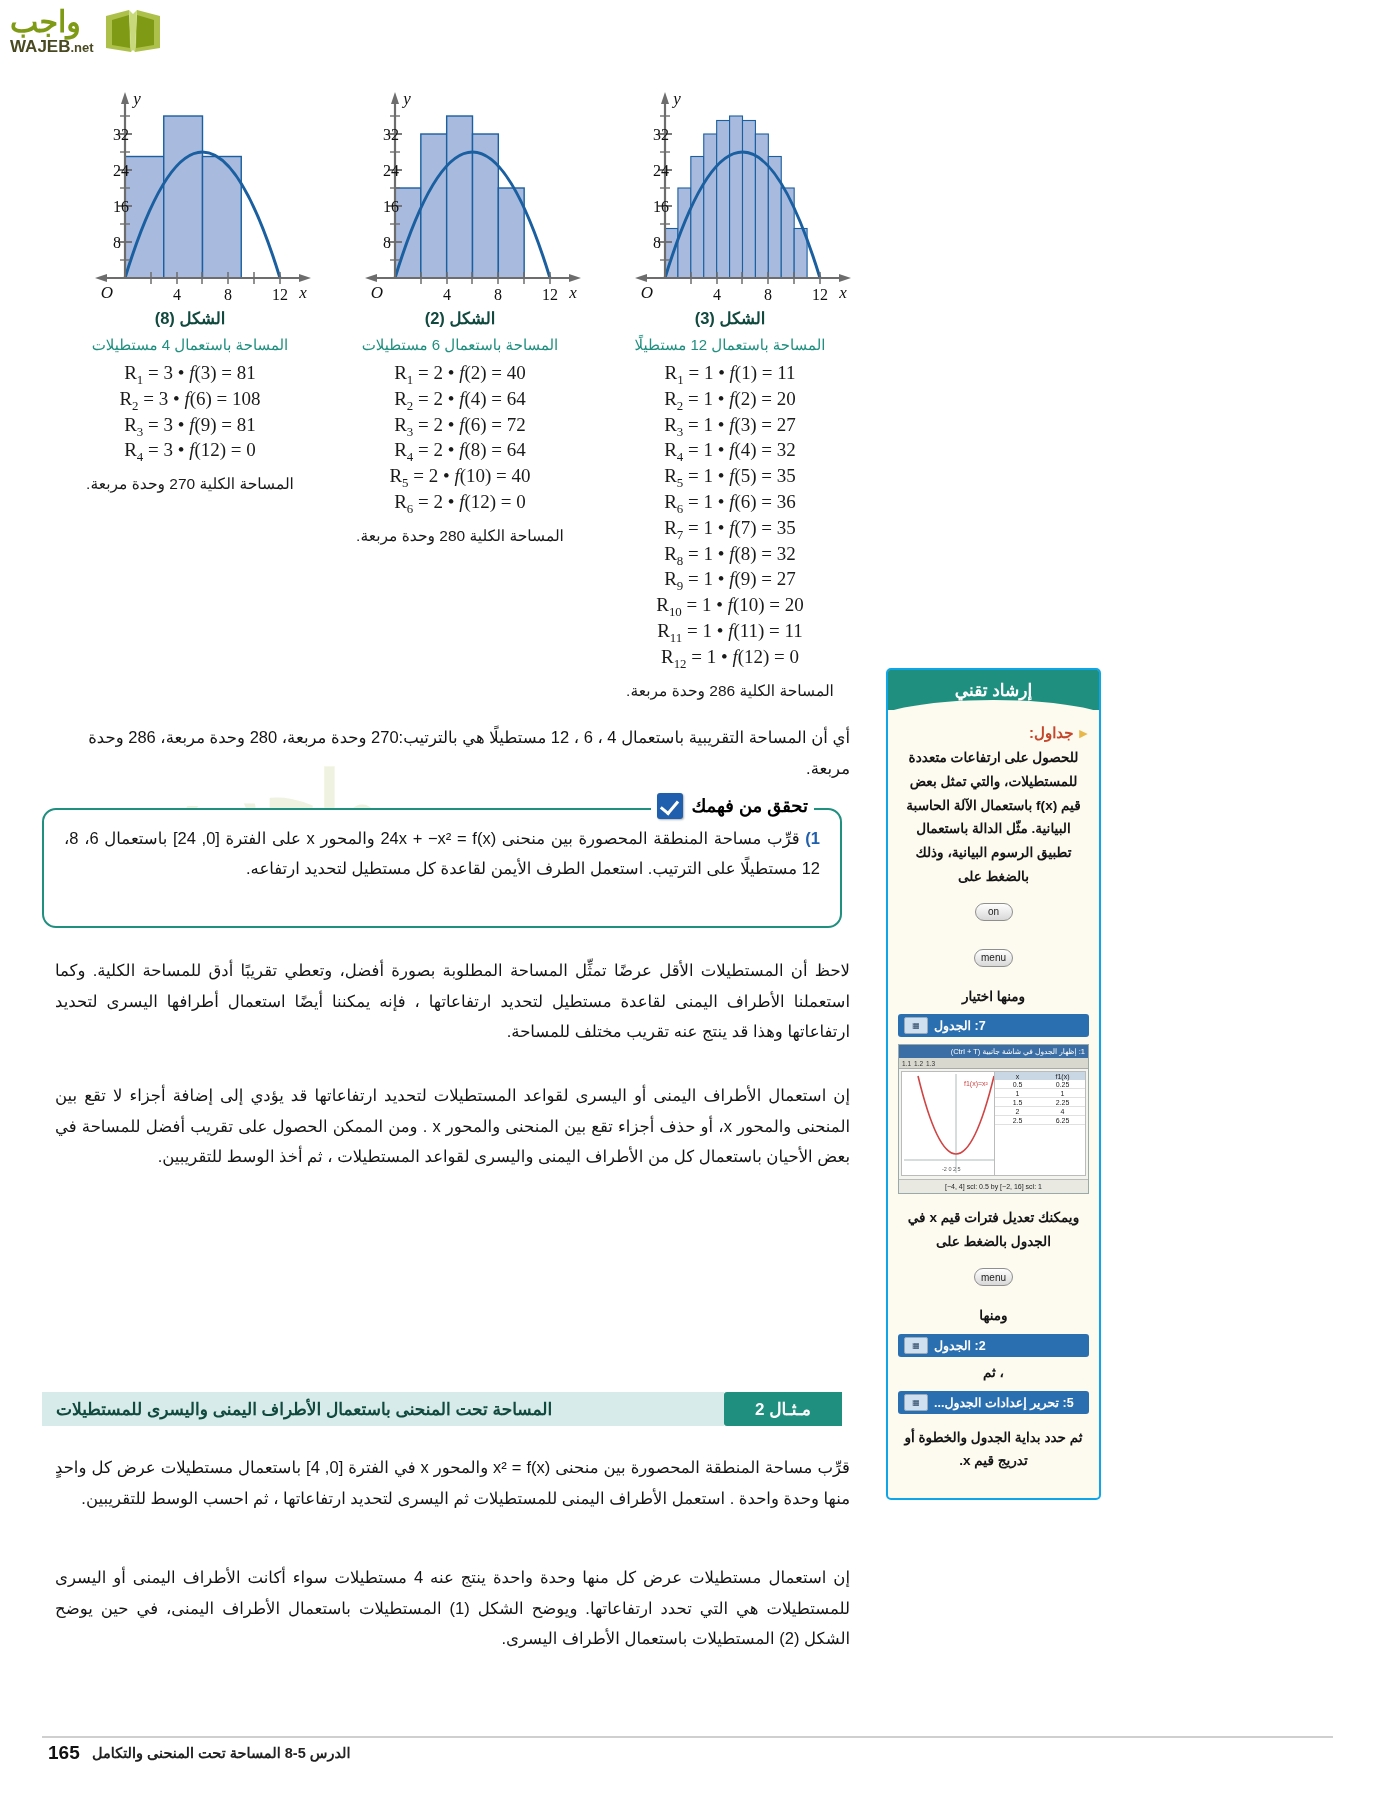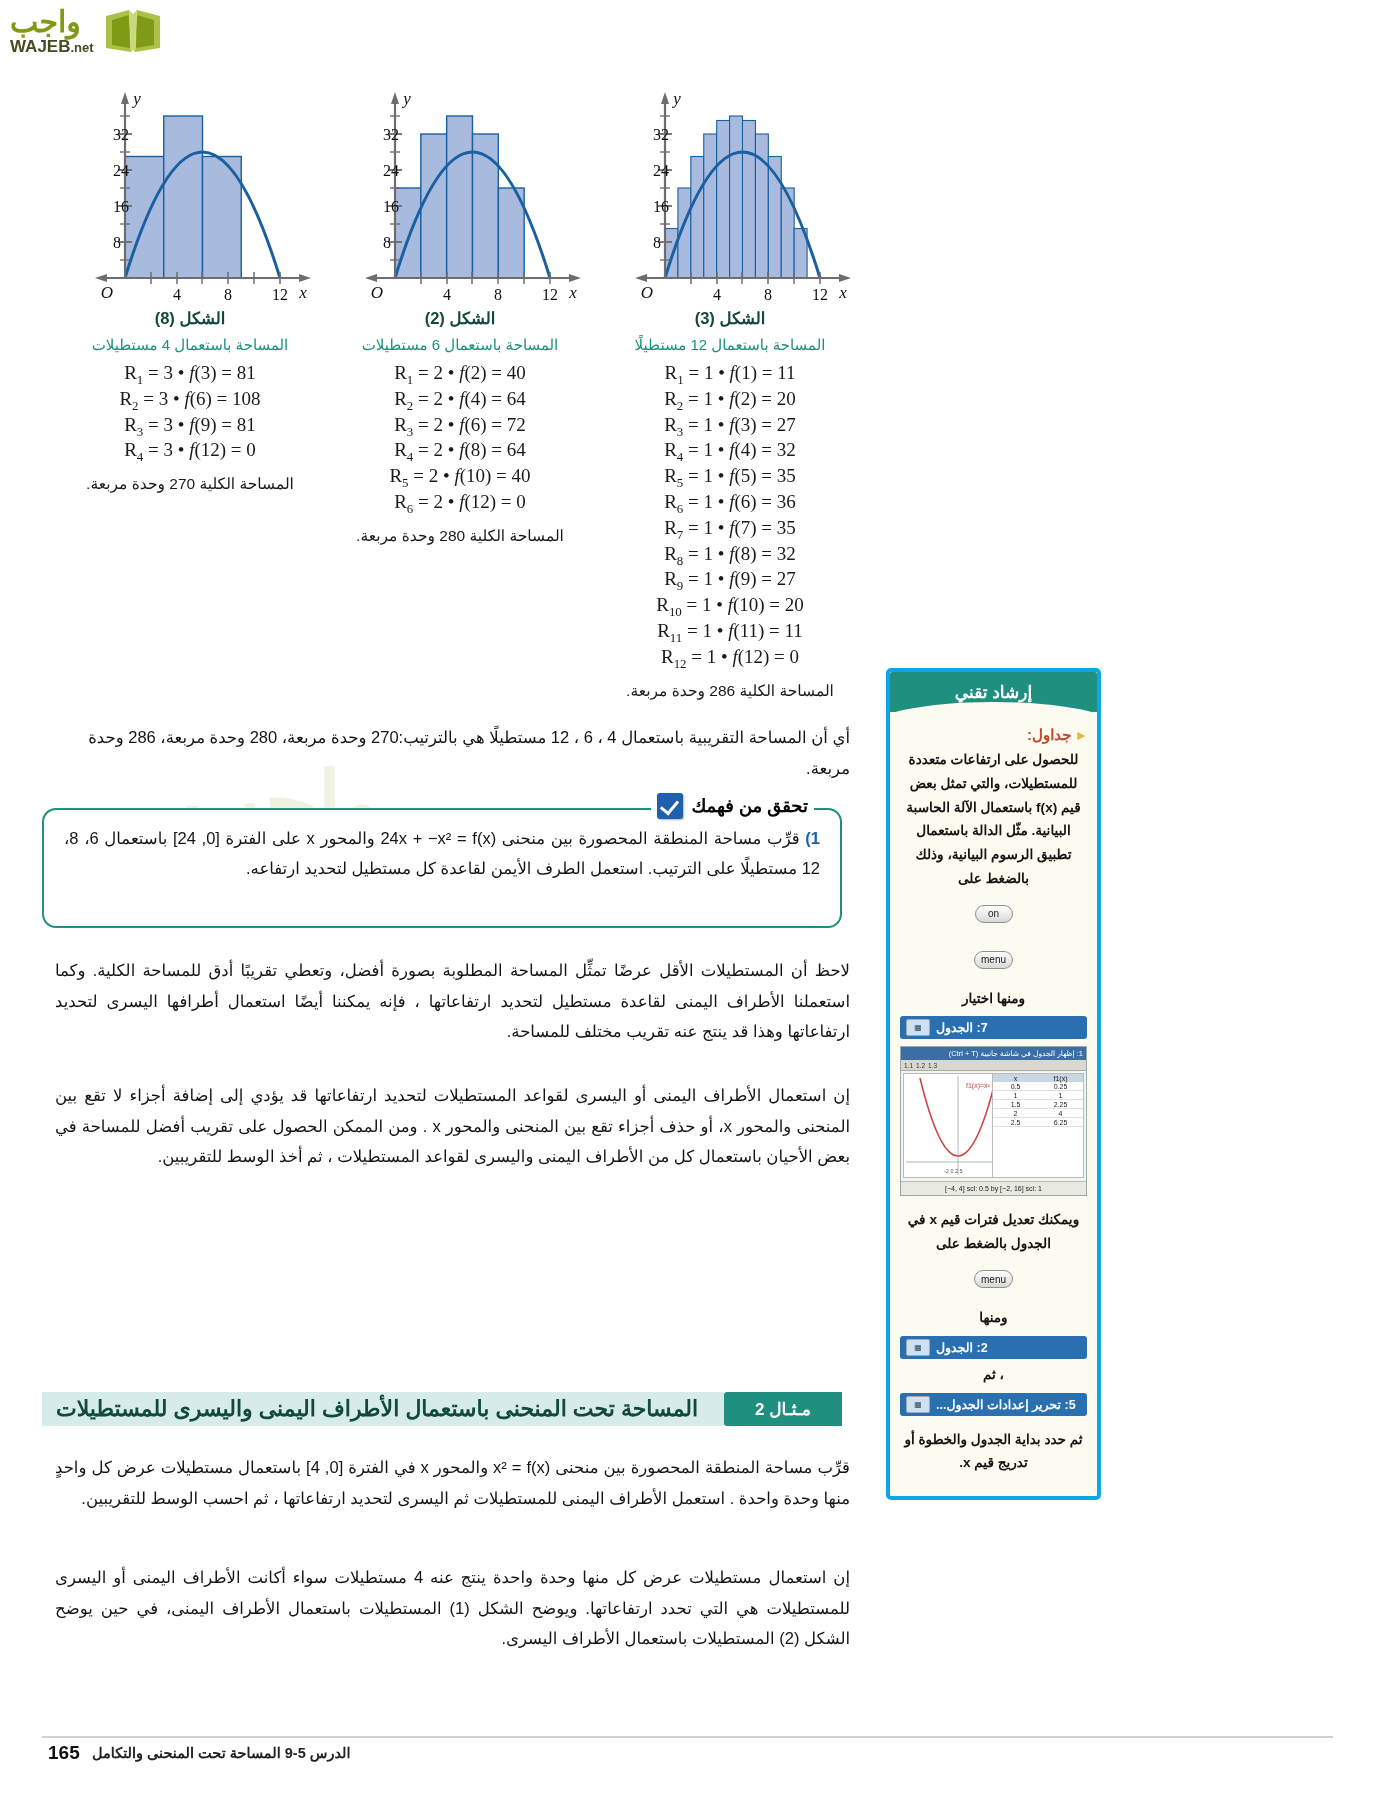--- a/index.html
+++ b/index.html
@@ -152,30 +152,30 @@
     display: flex; align-items: center; justify-content: center;
     border-radius: 3px 0 0 3px;
   }
   .ex-title-wrap {
     flex: 1; background: #d7ecea;
     display: flex; align-items: center; justify-content: flex-end;
     padding-left: 14px; padding-right: 18px;
   }
   .ex-title {
     font-family: "Liberation Sans", sans-serif; font-weight: bold;
-    font-size: 22px; color: #11493f;
+    font-size: 17px; color: #11493f;
   }
 
   
   .tip-box {
     position: absolute;
     left: 886px; top: 668px;
     width: 215px; height: 832px;
     background: #fdfaf0;
-    border: 4px solid #0ea5e9;
+    border: 2px solid #0ea5e9;
     border-radius: 5px;
   }
   .tip-header {
     height: 40px;
     background: #1f8f7f;
     border-radius: 2px 2px 0 0;
     display: flex; align-items: center; justify-content: center;
     position: relative; overflow: hidden;
   }
   .tip-header::after {
@@ -614,14 +614,14 @@
     <span class="calc-chip">▦</span>
     <span class="calc-strip-label">5: تحرير إعدادات الجدول...</span>
   </div>
 
   <div class="tip-para" style="margin-top:8px;">ثم حدد بداية الجدول والخطوة أو تدريج قيم x.</div>
 </div>
 
 <div class="footer">
   <div class="footer-rule"></div>
   <div class="pagenum">165</div>
-  <div class="footer-text">الدرس 5-9   المساحة تحت المنحنى والتكامل</div>
+  <div class="footer-text">الدرس 5-8   المساحة تحت المنحنى والتكامل</div>
 </div>
 
 </body></html>

